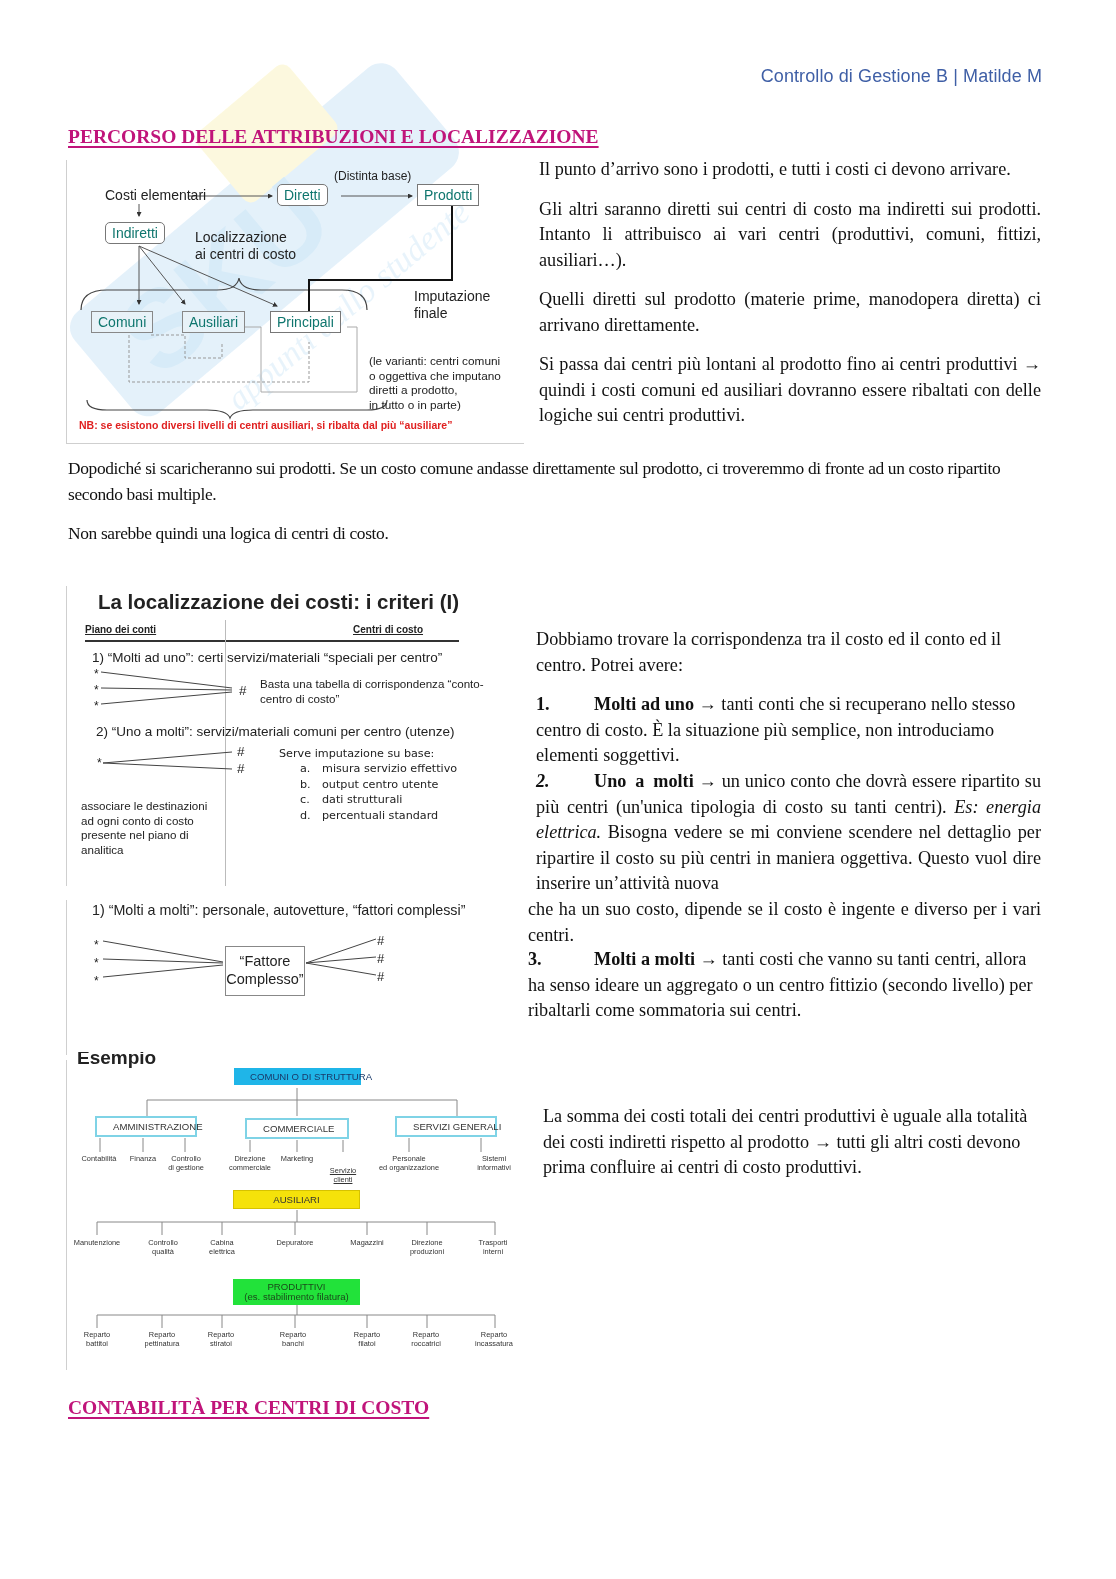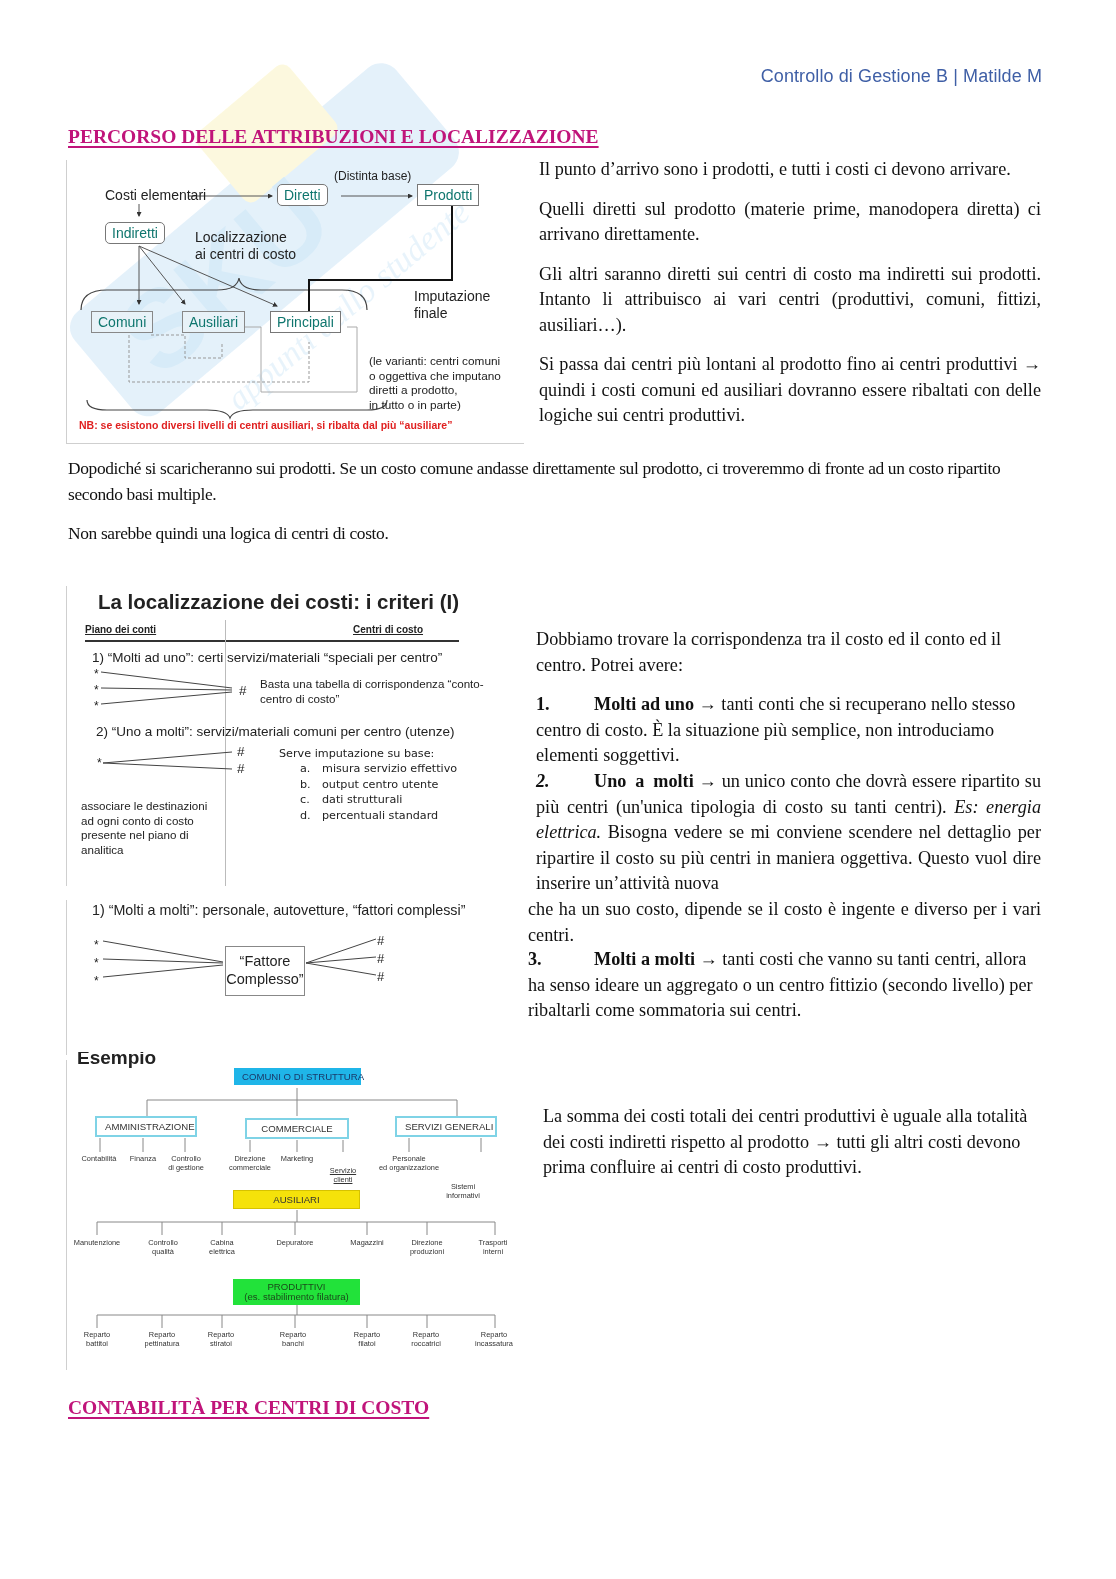--- a/index.html
+++ b/index.html
@@ -36,21 +36,21 @@
   .fig2 .small { font-size: 11.6px; line-height: 14.5px; }
   .fig2 .tahoma { font-family: "DejaVu Sans", sans-serif; font-size: 11.2px; line-height: 15.5px; color: #222; position: absolute; }
   .fig2 .vline { position: absolute; left: 158px; top: 34px; width: 1px; height: 266px; background: #bbb; }
   .fig2 .hline { position: absolute; left: 18px; top: 54px; width: 374px; height: 1.5px; background: #333; }
 
   .fig3 { position: absolute; left: 66px; top: 900px; width: 452px; height: 155px; border-left: 1px solid #cfcfcf; }
   .fig3 .sans { font-family: "Liberation Sans", sans-serif; color: #222; position: absolute; white-space: nowrap; }
 
   .fig4 { position: absolute; left: 66px; top: 1060px; width: 452px; height: 310px; border-left: 1px solid #cfcfcf; }
   .fig4 .org { position: absolute; font-family: "Liberation Sans", sans-serif; color: #333; font-size: 7.4px; line-height: 9px; text-align: center; white-space: nowrap; }
-  .fig4 .cat { position: absolute; font-family: "Liberation Sans", sans-serif; font-size: 9.6px; color: #333; text-align: center; white-space: nowrap; padding: 3px 8px; }
+  .fig4 .cat { position: absolute; font-family: "Liberation Sans", sans-serif; font-size: 9.6px; color: #333; text-align: center; white-space: nowrap; padding: 3px 16px; }
   .fig4 .outline { border: 2px solid #7fd3e6; background: #fff; }
   .fig4 .esempio { position: absolute; left: 10px; top: -8px; font-family: "Liberation Sans", sans-serif; font-size: 19px; font-weight: bold; color: #222; height: 16px; overflow: hidden; line-height: 12px; }
 </style>
 </head>
 <body>
 
 <svg class="watermark" viewBox="0 0 480 440">
   <g transform="rotate(-40 240 220)">
     <rect x="40" y="150" width="420" height="130" rx="20" fill="#cfe6f7"></rect>
     <rect x="260" y="90" width="120" height="90" rx="10" fill="#fbf4c4"></rect>
@@ -107,22 +107,22 @@
     <div>(le varianti: centri comuni</div>
     <div>o oggettiva che imputano</div>
     <div>diretti a prodotto,</div>
     <div>in tutto o in parte)</div>
   </div>
   <div class="nb" style="left:12px;top:259px;">NB: se esistono diversi livelli di centri ausiliari, si ribalta dal più “ausiliare”</div>
 </div>
 
 <div class="abs serif-text justify" style="left:539px;top:157px;width:502px;">
   <p class="p">Il punto d’arrivo sono i prodotti, e tutti i costi ci devono arrivare.</p>
+  <p class="p">Gli altri saranno diretti sui centri di costo ma indiretti sui prodotti. Intanto li attribuisco ai vari centri (produttivi, comuni, fittizi, ausiliari…).</p>
   <p class="p">Quelli diretti sul prodotto (materie prime, manodopera diretta) ci arrivano direttamente.</p>
-  <p class="p">Gli altri saranno diretti sui centri di costo ma indiretti sui prodotti. Intanto li attribuisco ai vari centri (produttivi, comuni, fittizi, ausiliari…).</p>
   <p>Si passa dai centri più lontani al prodotto fino ai centri produttivi → quindi i costi comuni ed ausiliari dovranno essere ribaltati con delle logiche sui centri produttivi.</p>
 </div>
 
 <div class="abs serif-text" style="left:68px;top:456px;width:975px;font-size:17.4px;letter-spacing:-0.35px;">
   <p class="p">Dopodiché si scaricheranno sui prodotti. Se un costo comune andasse direttamente sul prodotto, ci troveremmo di fronte ad un costo ripartito secondo basi multiple.</p>
   <p>Non sarebbe quindi una logica di centri di costo.</p>
 </div>
 
 <div class="fig2">
   <div class="sans title">La localizzazione dei costi: i criteri (I)</div>
@@ -259,21 +259,21 @@
   <div class="org" style="left:56px;top:94px;width:40px;">Finanza</div>
   <div class="org" style="left:96px;top:94px;width:46px;white-space:pre;">Controllo
 di gestione</div>
   <div class="org" style="left:158px;top:94px;width:50px;white-space:pre;">Direzione
 commerciale</div>
   <div class="org" style="left:208px;top:94px;width:44px;">Marketing</div>
   <div class="org" style="left:254px;top:106px;width:44px;white-space:pre;text-decoration:underline;">Servizio
 clienti</div>
   <div class="org" style="left:304px;top:94px;width:76px;white-space:pre;">Personale
 ed organizzazione</div>
-  <div class="org" style="left:373px;top:94px;width:46px;white-space:pre;margin-top:28px;">Sistemi
+  <div class="org" style="left:404px;top:94px;width:46px;white-space:pre;">Sistemi
 informativi</div>
 
   <div class="cat" style="left:166px;top:130px;width:127px;background:#f5e20a;border:1px solid #d6c200;">AUSILIARI</div>
   <div class="org" style="left:2px;top:178px;width:56px;">Manutenzione</div>
   <div class="org" style="left:74px;top:178px;width:44px;white-space:pre;">Controllo
 qualità</div>
   <div class="org" style="left:134px;top:178px;width:42px;white-space:pre;">Cabina
 elettrica</div>
   <div class="org" style="left:202px;top:178px;width:52px;">Depuratore</div>
   <div class="org" style="left:278px;top:178px;width:44px;">Magazzini</div>

